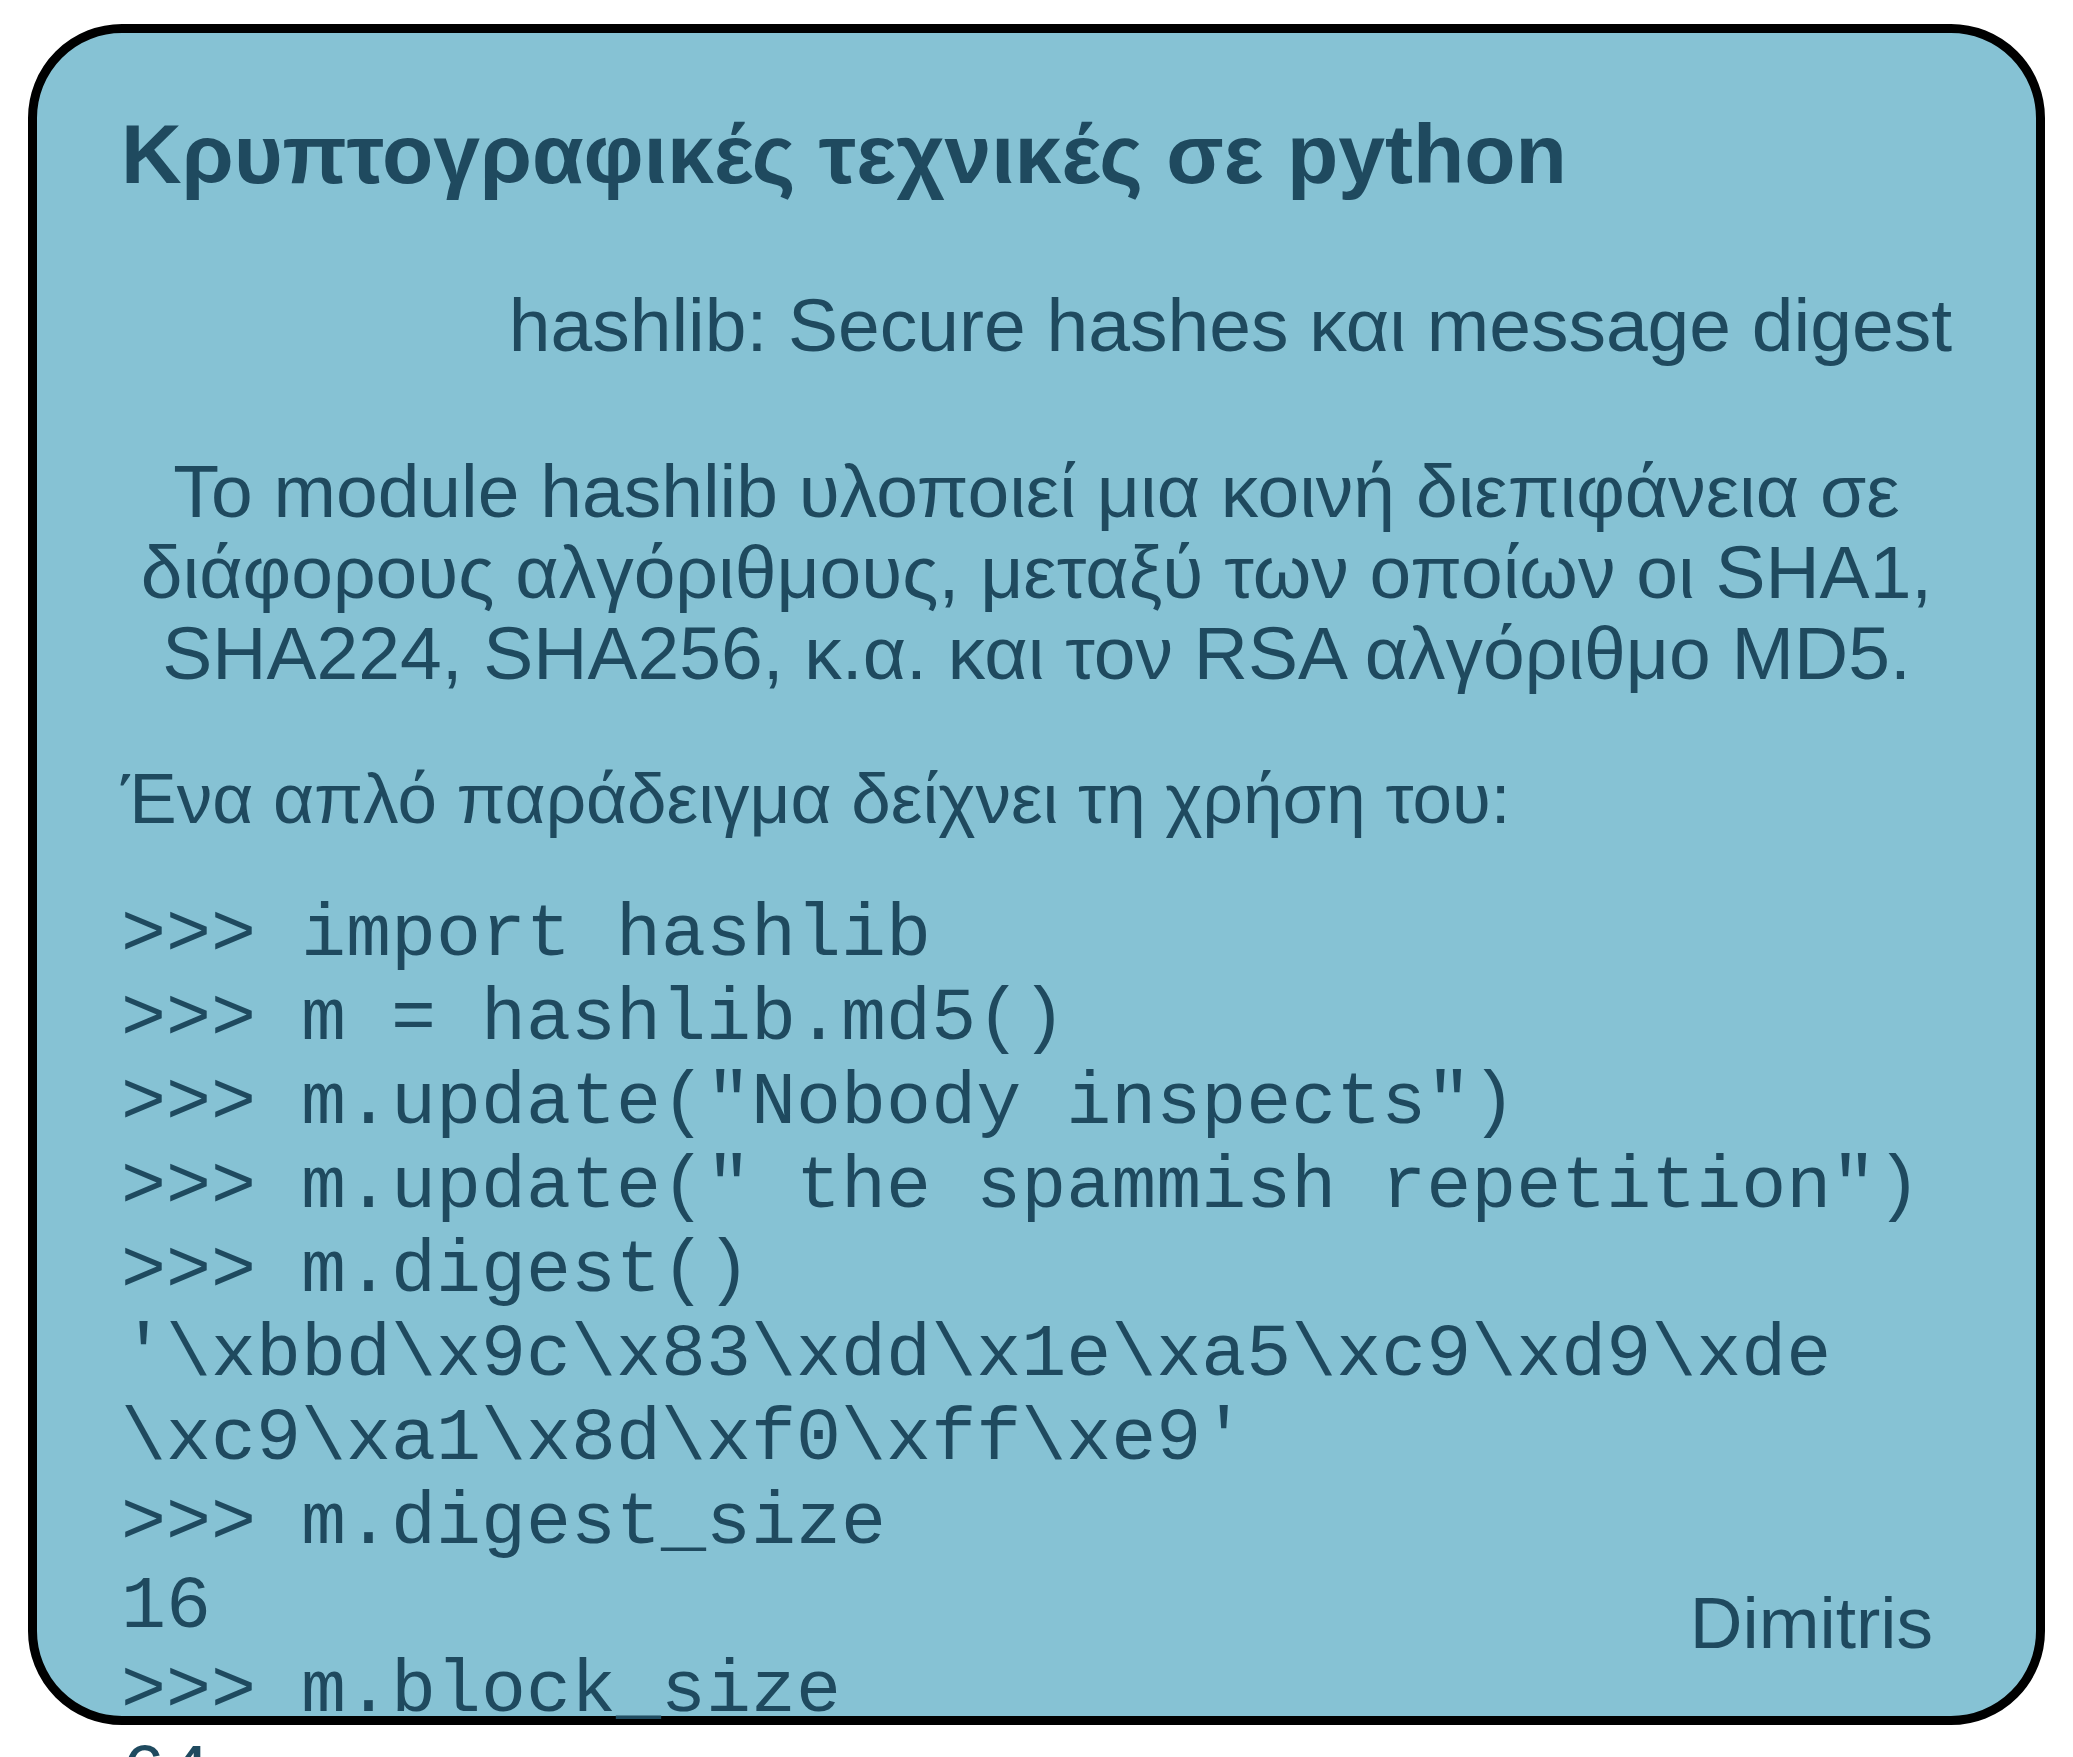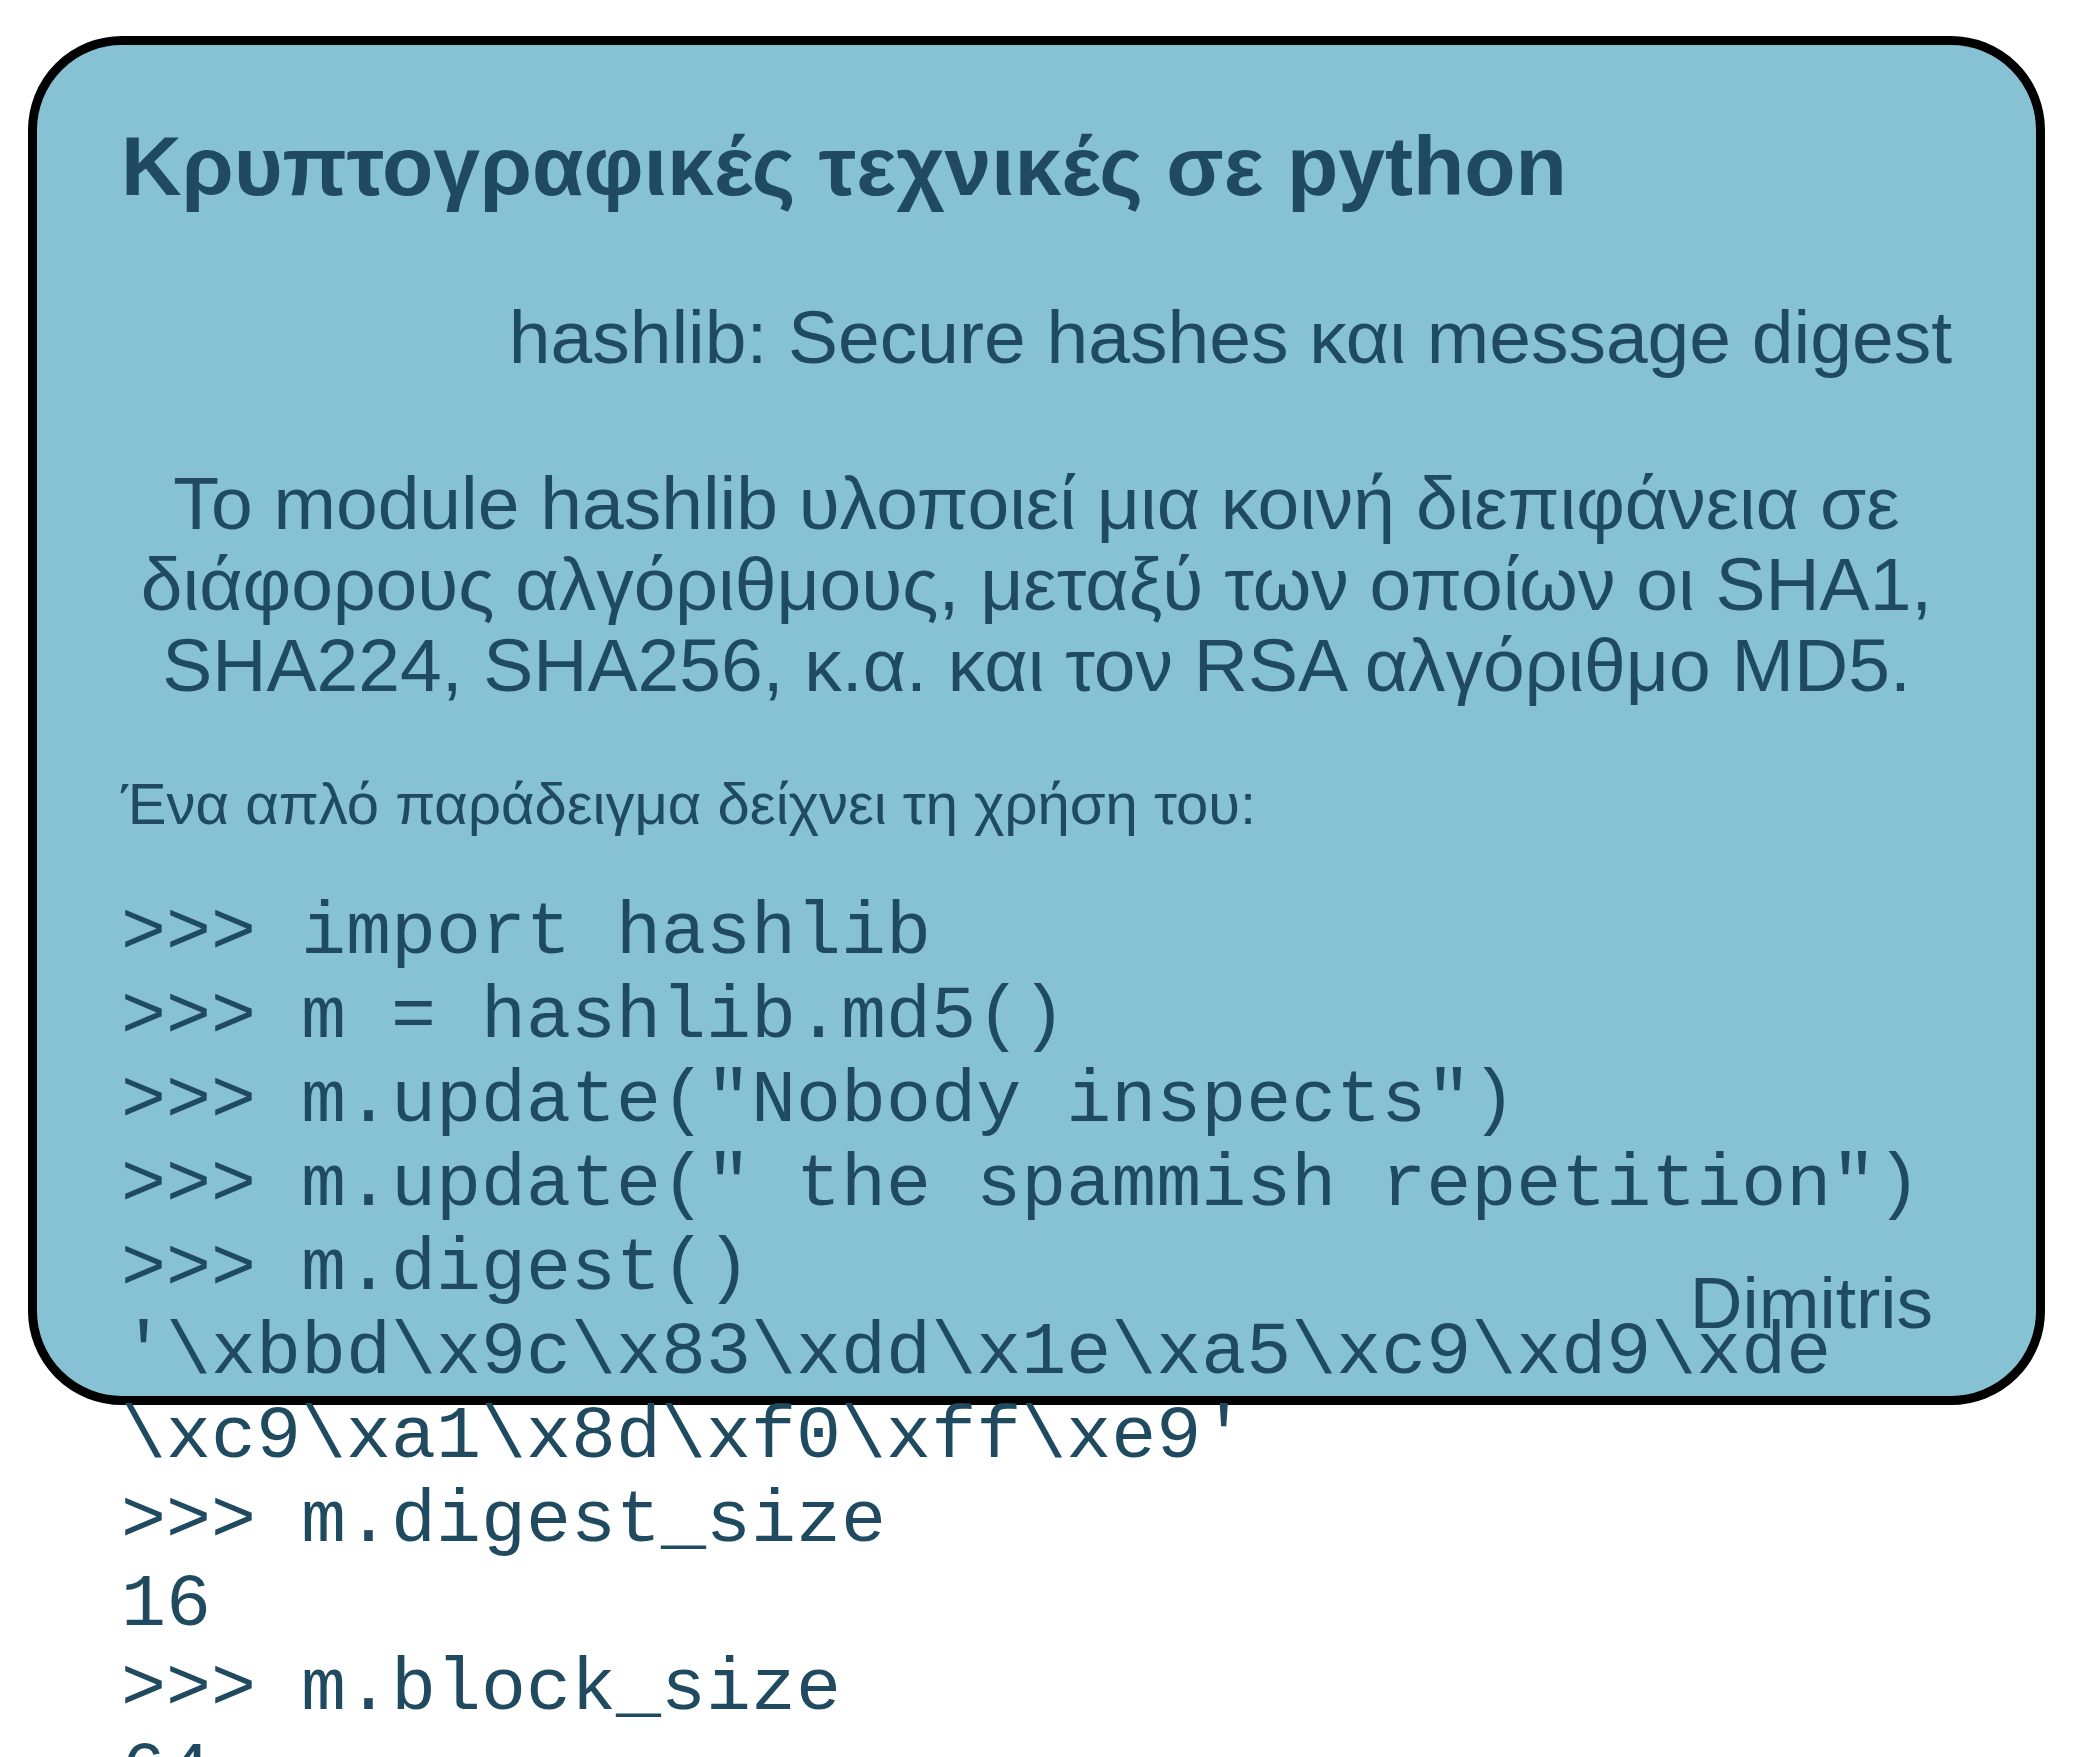--- a/index.html
+++ b/index.html
@@ -6,23 +6,23 @@
     margin: 0;
     padding: 0;
     width: 2073px;
     height: 1758px;
     background: #ffffff;
     font-family: Arial, Helvetica, sans-serif;
   }
   .card {
     position: absolute;
     left: 28px;
-    top: 36px;
+    top: 24px;
     width: 2017px;
-    height: 1369px;
+    height: 1701px;
     box-sizing: border-box;
     background: #86c2d4;
     border: 9.4px solid #000000;
     border-radius: 94px;
     padding: 75px 84px 56px 84px;
     color: #1f4a5f;
   }
   .title {
     font-size: 84px;
     font-weight: 700;
@@ -37,21 +37,21 @@
     text-align: right;
   }
   .para {
     font-size: 75px;
     font-weight: 400;
     line-height: 1.08;
     margin-bottom: 66px;
     text-align: center;
   }
   .para2 {
-    font-size: 58px;
+    font-size: 71px;
     font-weight: 400;
     line-height: 1.1;
     margin-bottom: 56px;
   }
   .code {
     font-family: "Courier New", Courier, monospace;
     font-size: 75px;
     font-weight: 400;
     line-height: 1.12;
     white-space: pre;

